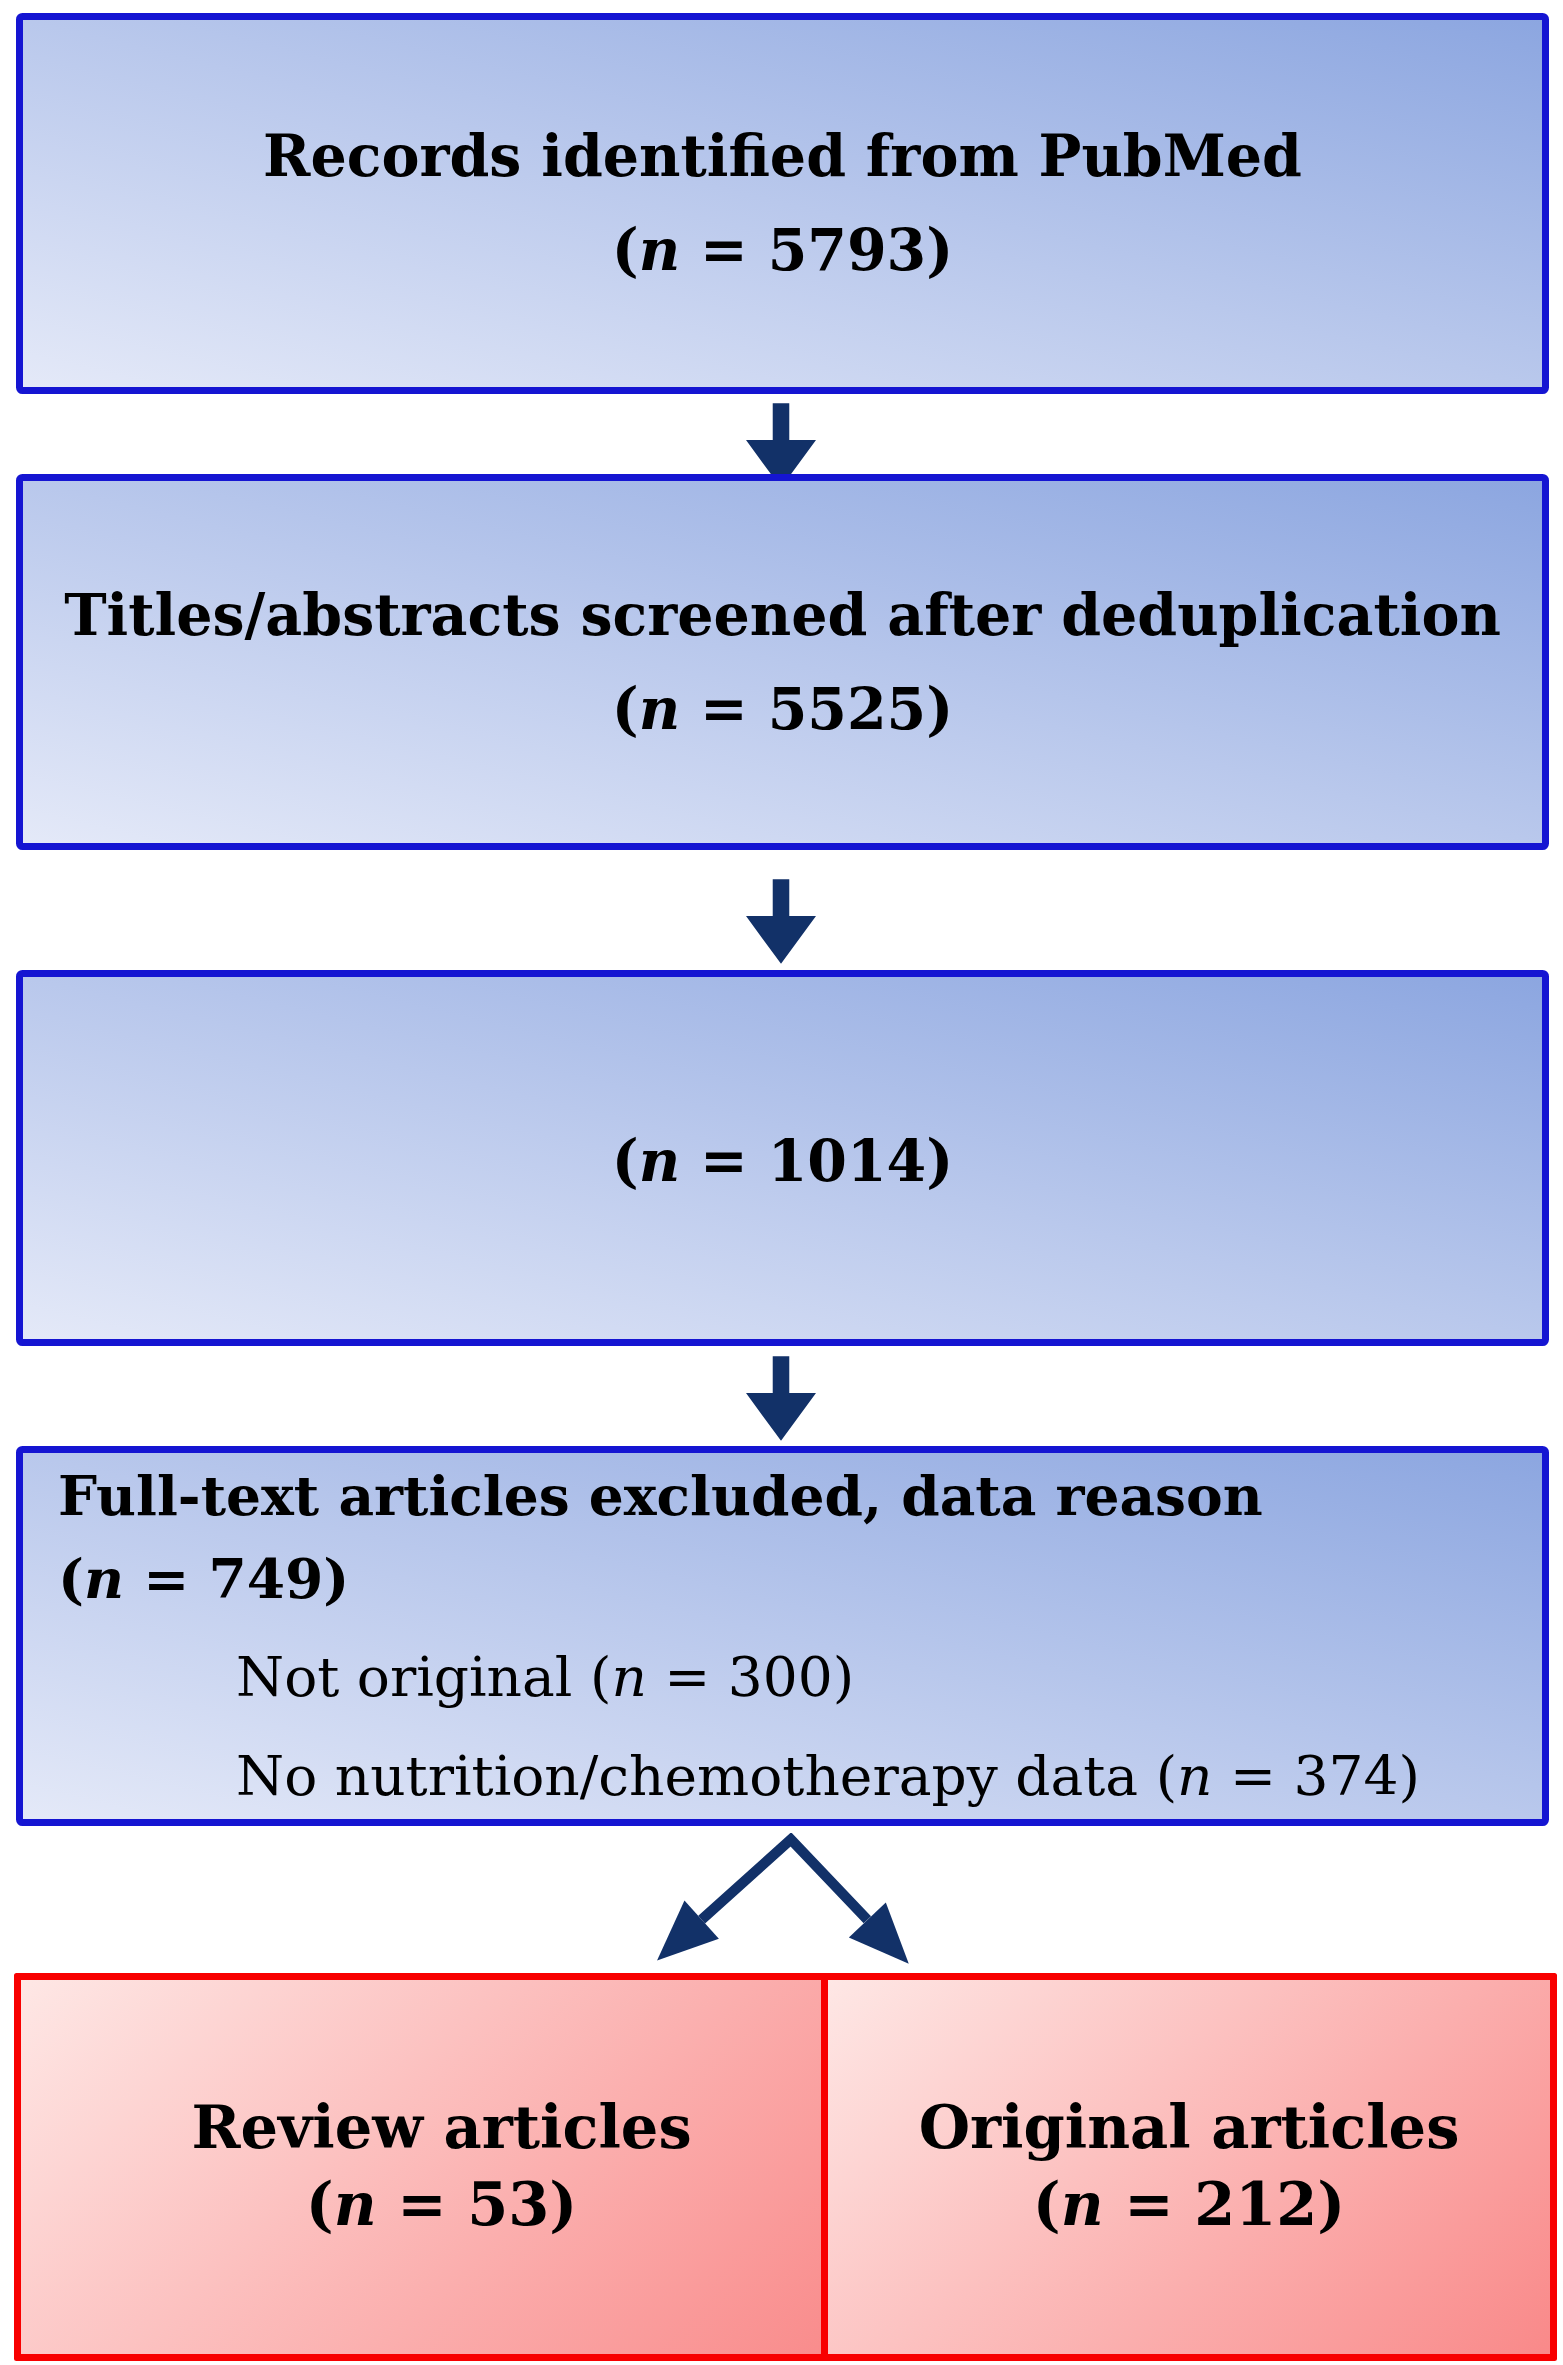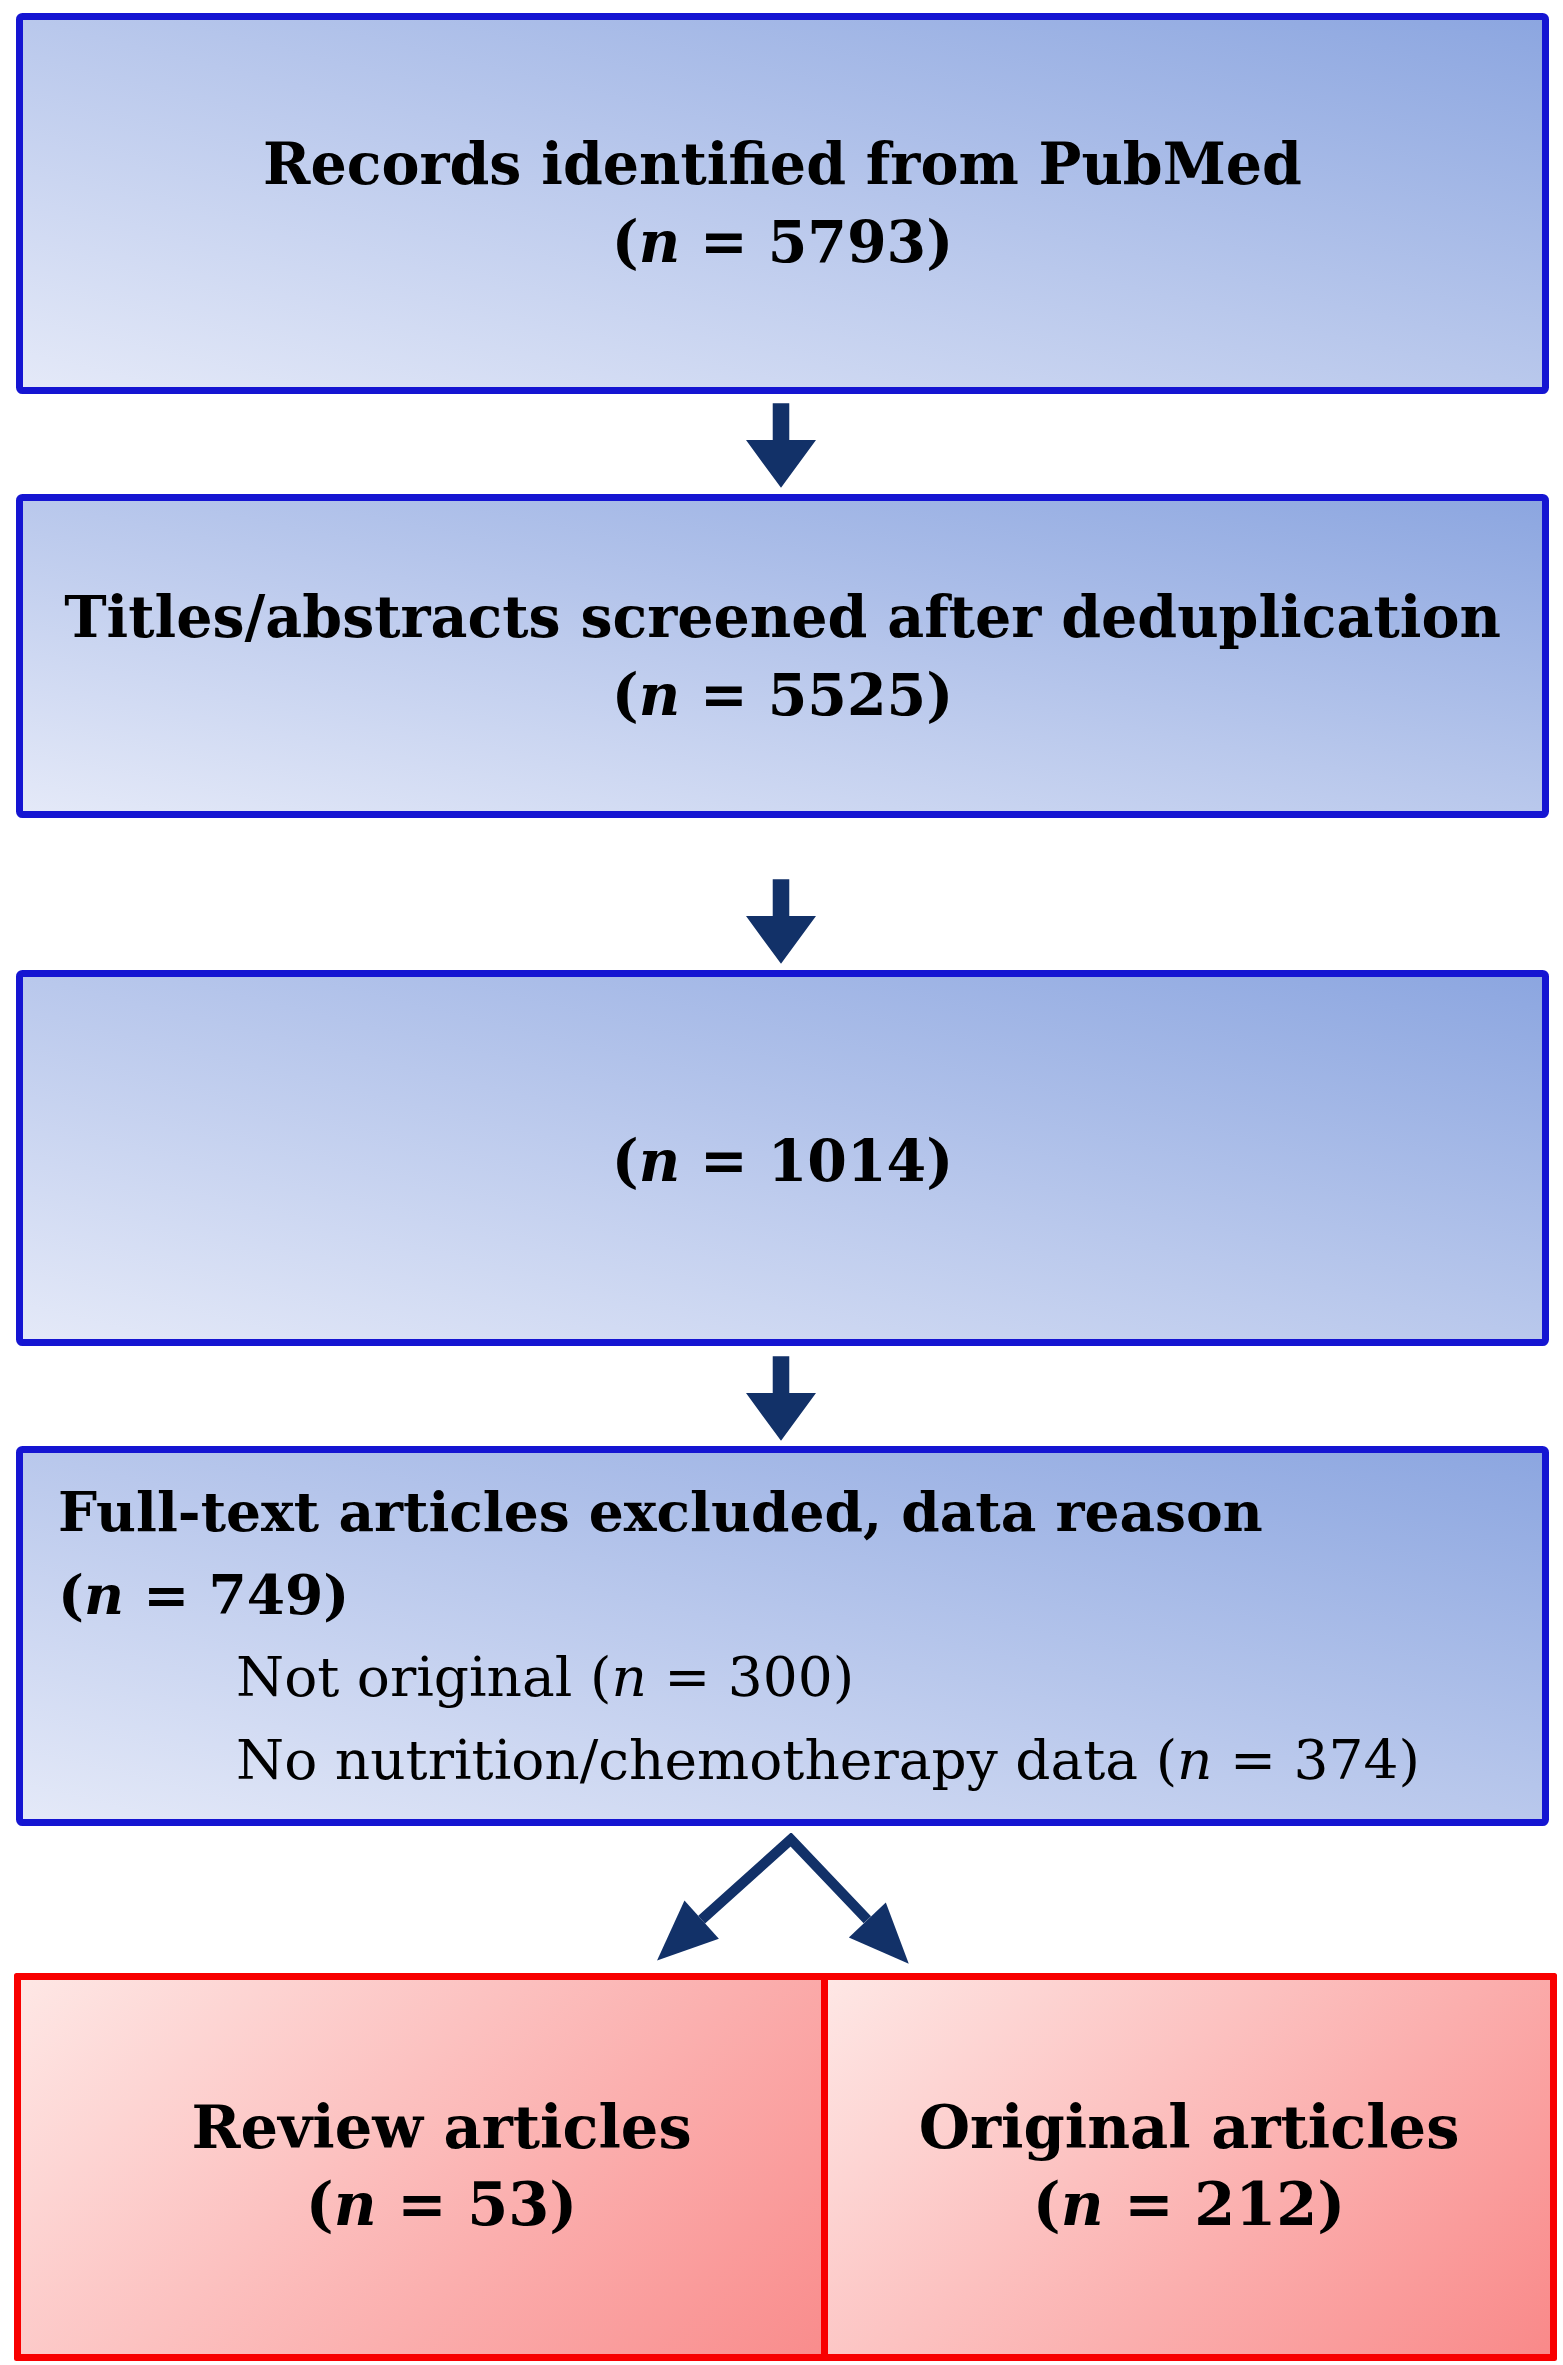--- a/index.html
+++ b/index.html
@@ -29,23 +29,24 @@
     box-sizing:border-box;
     border:7.6px solid var(--box-border-blue);
     border-radius:6.4px;
     background:linear-gradient(to top right,
       var(--box-fill-light) 0%,
       var(--box-fill-mid) 50%,
       var(--box-fill-dark) 100%);
     display:flex;flex-direction:column;
     align-items:center;justify-content:center;
     text-align:center;
+    gap:16px;
   }
   .b1{top:12.7px;height:381px;}
-  .b2{top:494px;height:324px;}
+  .b2{top:474px;height:376px;}
   .b3{top:970px;height:376px;}
   .b4{top:1446px;height:380px;align-items:flex-start;text-align:left;padding:0 25.5px 0 35px;}
   .label{font-size:57px;font-weight:700;line-height:1.26;}
   .ncount{font-size:57px;font-weight:700;line-height:1.26;margin-top:6.4px;}
   .nvar{font-style:italic;}
   .npart{white-space:pre;}
   
   .exheader{font-size:55px;font-weight:700;line-height:1.5;}
   .exitem{font-size:55px;font-weight:400;line-height:1.5;margin-left:178px;}
   

